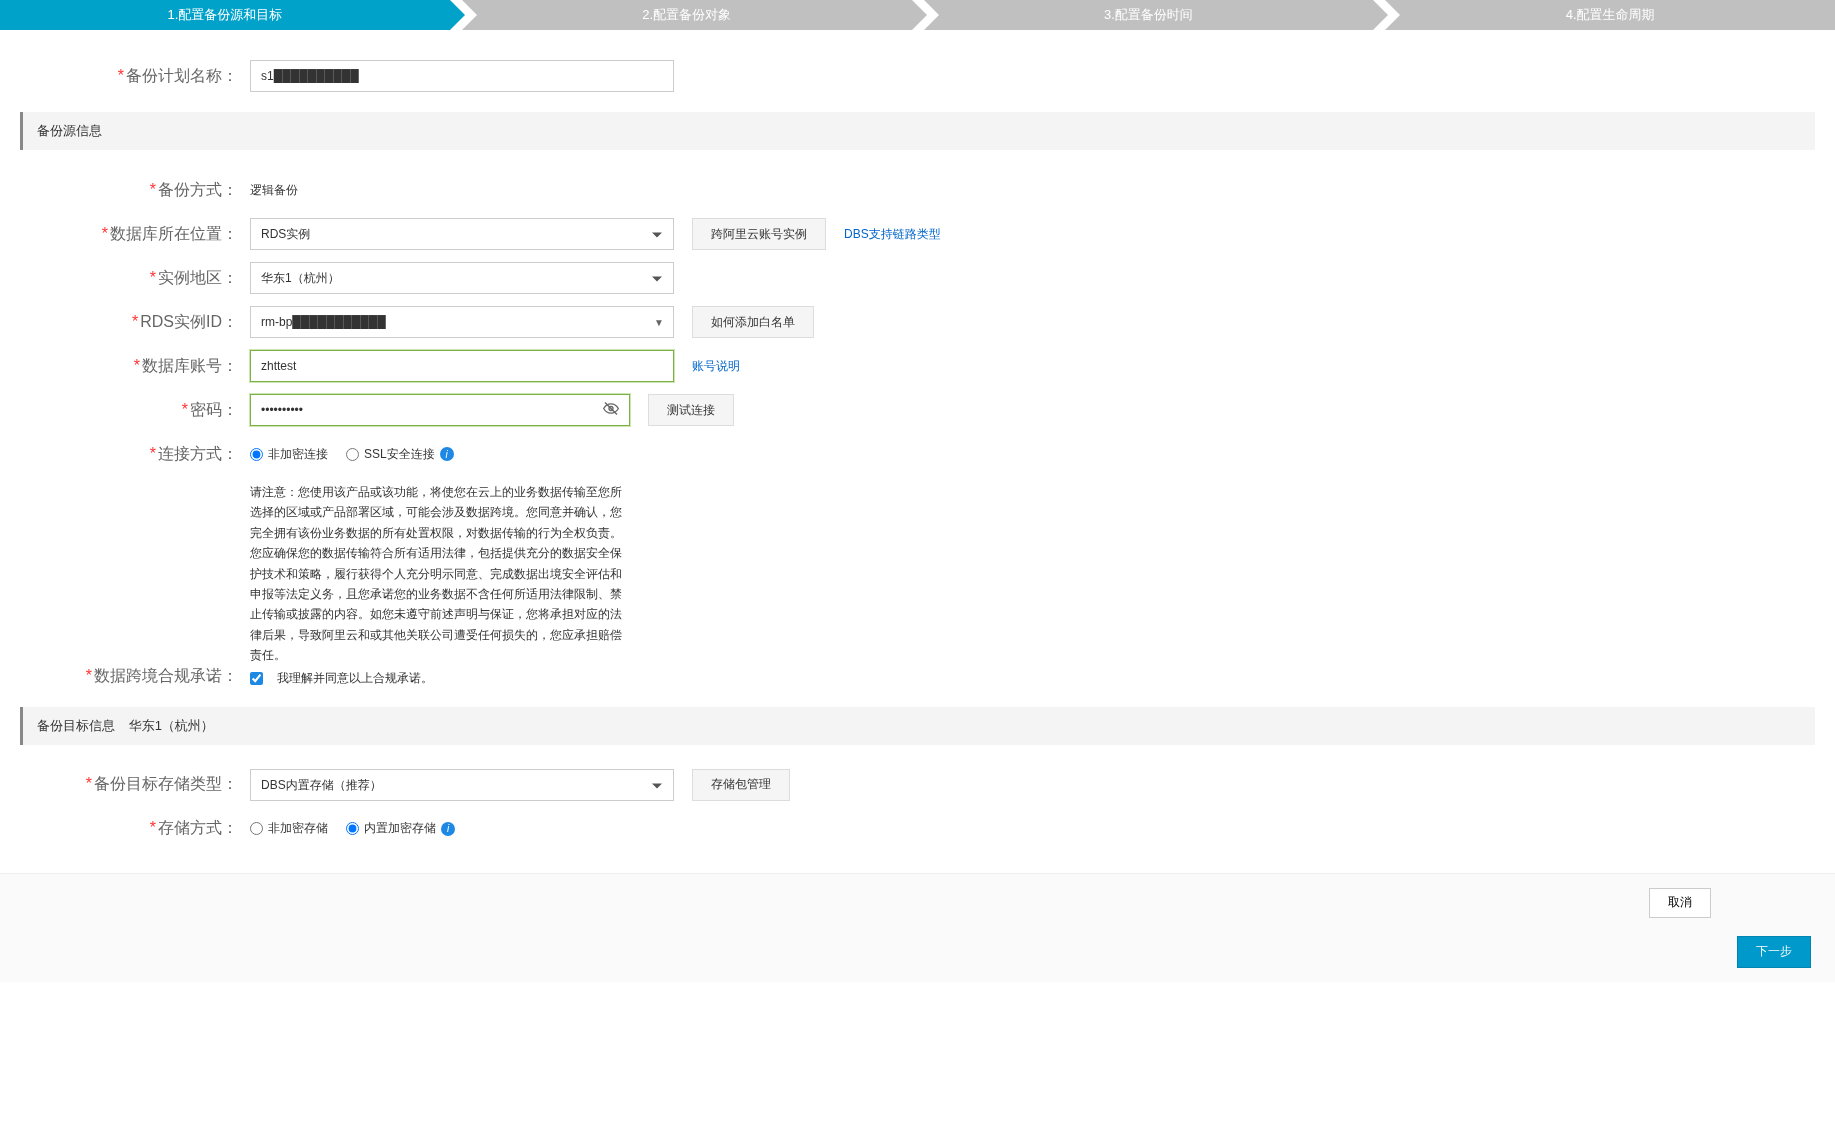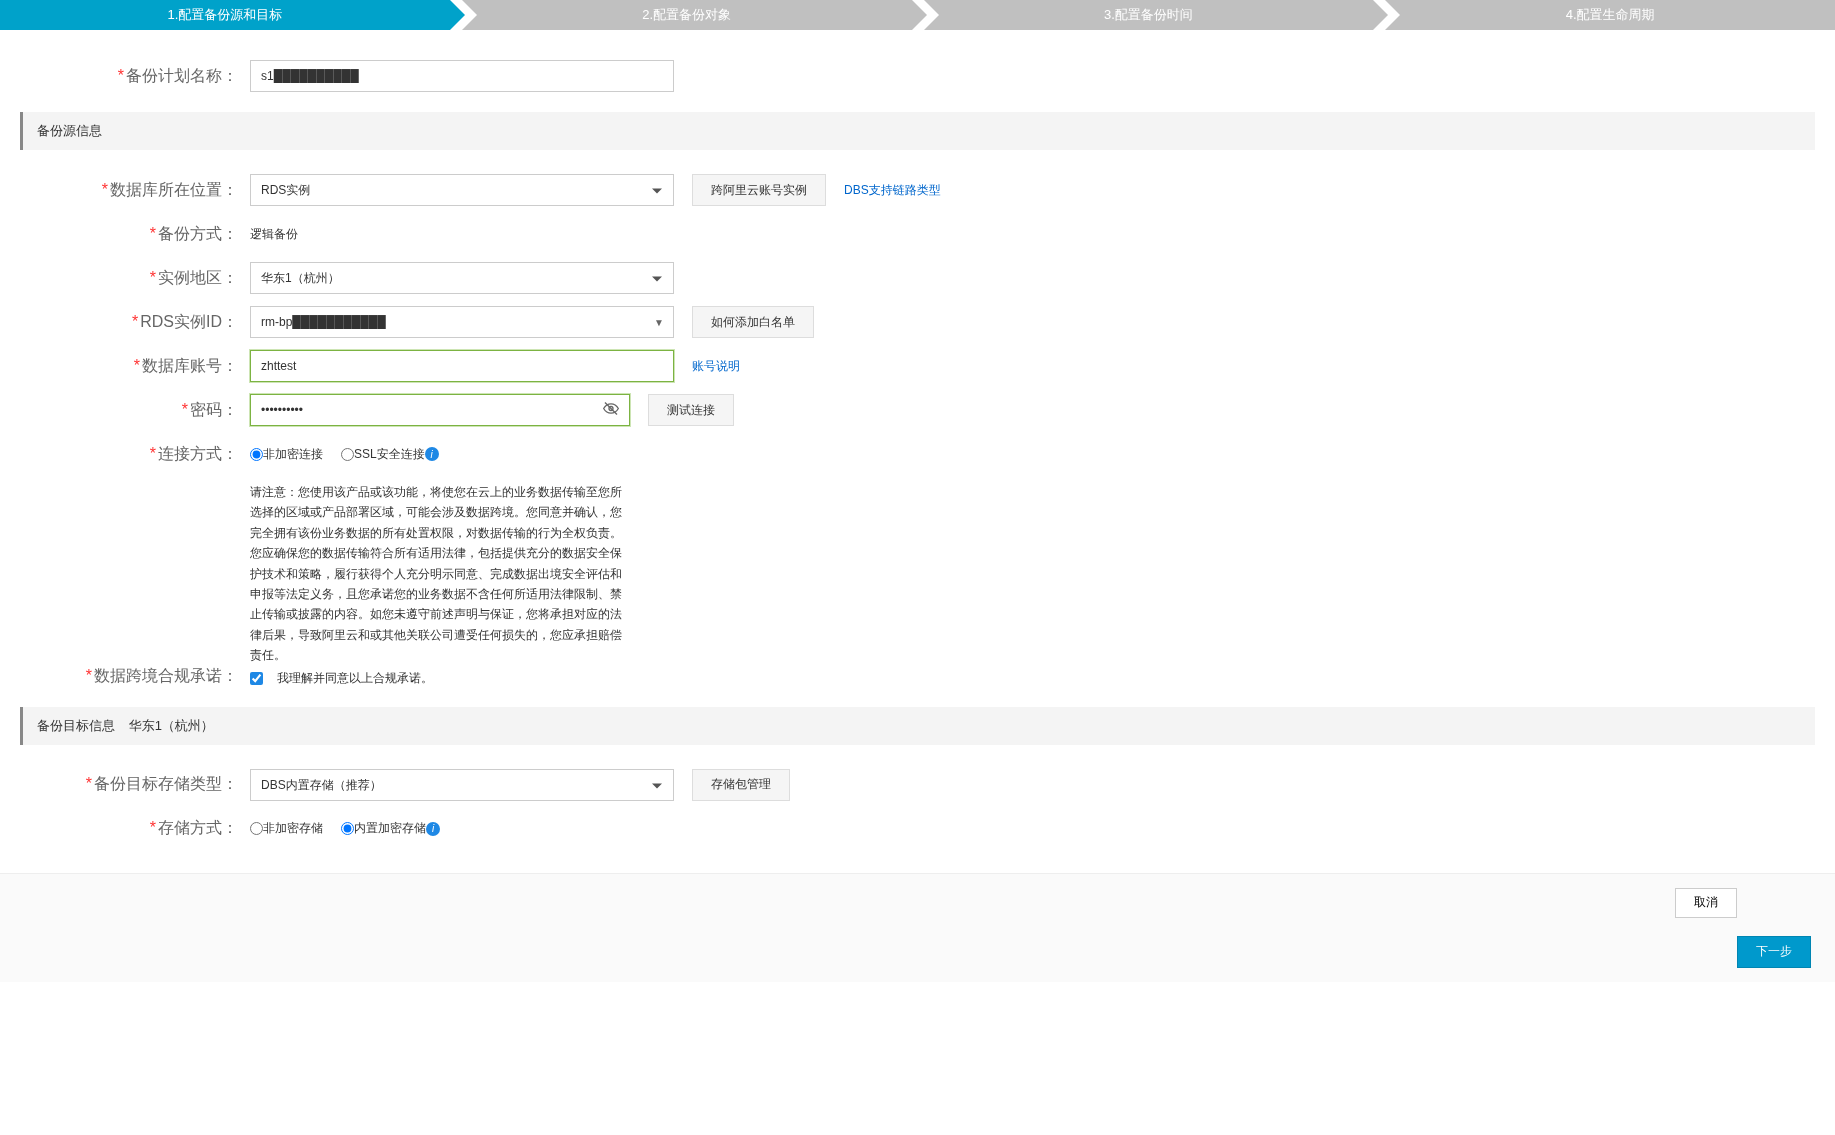--- a/index.html
+++ b/index.html
@@ -146,20 +146,21 @@
     .link { color: #06c; cursor: pointer; font-size: 12px; }
 
     .radio-group {
       display: flex;
       align-items: center;
       gap: 18px;
     }
     .radio-item {
       display: flex;
       align-items: center;
+      gap: 5px;
       font-size: 12px;
       cursor: pointer;
     }
     .radio-item input { width:auto; height:auto; }
 
     .info-icon {
       display: inline-flex;
       width: 14px;
       height: 14px;
       border-radius: 50%;
@@ -192,21 +193,21 @@
       display: flex;
       align-items: center;
       gap: 14px;
       margin-top: 4px;
     }
     .compliance-check input { width:auto; height:auto; accent-color:#1e88e5; }
 
     .footer-bar {
       display: flex;
       justify-content: flex-end;
-      gap: 0;
+      gap: 26px;
       padding: 14px 24px;
       margin-top: 28px;
       border-top: 1px solid #eee;
       background: #fafafa;
     }
     .btn-cancel {
       background: #fff;
       border: 1px solid #ccc;
       height: 30px;
       padding: 0 18px;
@@ -266,38 +267,38 @@
     <div class="form-control-wrap">
       <input type="text" value="s1██████████" style="">
     </div>
   </div>
 
   <div class="section-header">
     <span>备份源信息</span>
   </div>
 
   <div class="form-row">
+    <div class="form-label"><span class="req">*</span><span>备份方式：</span></div>
+    <div class="form-control-wrap">
+      <span class="form-value">逻辑备份</span>
+    </div>
+  </div>
+
+  <div class="form-row">
     <div class="form-label"><span class="req">*</span><span>数据库所在位置：</span></div>
     <div class="form-control-wrap">
       <div class="select-native-wrap">
         <select>
           <option>RDS实例</option>
         </select>
       </div>
       <button class="btn">
           <span>跨阿里云账号实例</span>
         </button>
       <a class="link"><span>DBS支持链路类型</span></a>
-    </div>
-  </div>
-
-  <div class="form-row">
-    <div class="form-label"><span class="req">*</span><span>备份方式：</span></div>
-    <div class="form-control-wrap">
-      <span class="form-value">逻辑备份</span>
     </div>
   </div>
 
   <div class="form-row">
     <div class="form-label"><span class="req">*</span><span>实例地区：</span></div>
     <div class="form-control-wrap">
       <div class="select-native-wrap">
         <select>
           <option>华东1（杭州）</option>
         </select>

